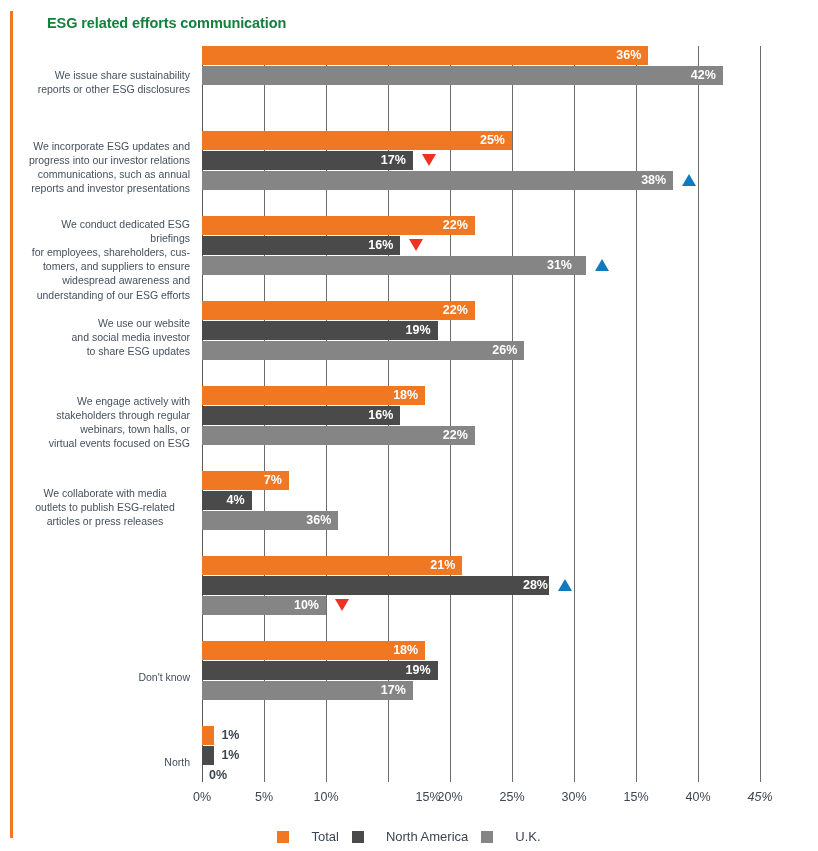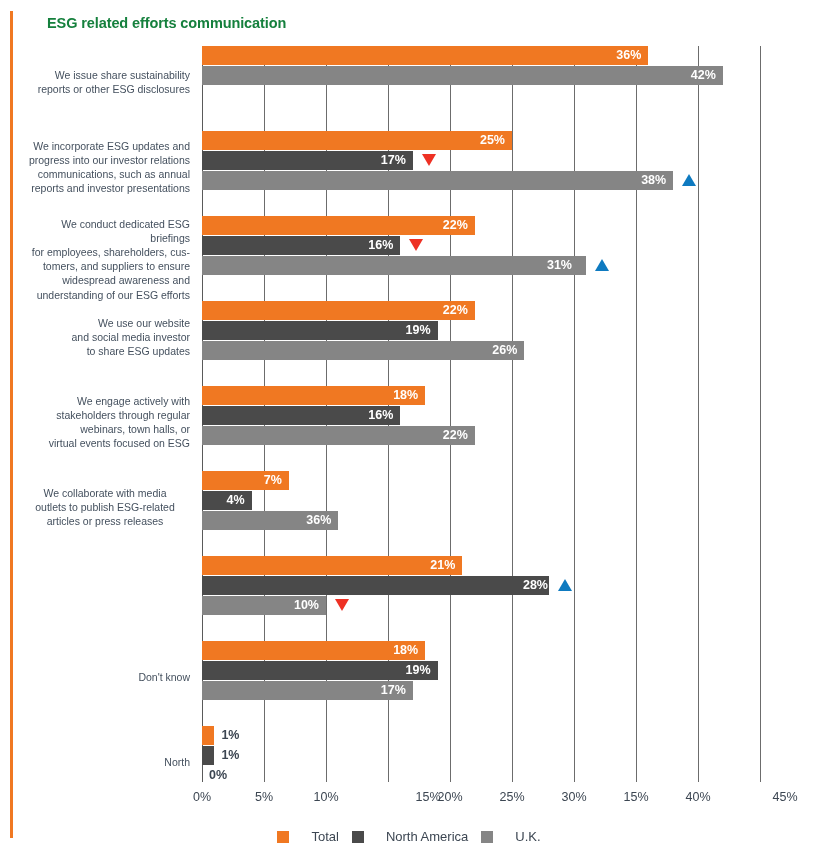--- a/index.html
+++ b/index.html
@@ -276,21 +276,21 @@
 <div class="xaxis" id="xaxis">
     <div class="tick" style="left: 0px;">0%</div>
     <div class="tick" style="left: 62px;">5%</div>
     <div class="tick" style="left: 124px;">10%</div>
     <div class="tick" style="left: 186px; margin-left: 40px;">15%</div>
     <div class="tick" style="left: 248px;">20%</div>
     <div class="tick" style="left: 310px;">25%</div>
     <div class="tick" style="left: 372px;">30%</div>
     <div class="tick" style="left: 434px;">15%</div>
     <div class="tick" style="left: 496px;">40%</div>
-    <div class="tick" style="left: 583px;">45%</div>
+    <div class="tick" style="left: 558px; font-style: italic;">45%</div>
   </div>
 
 <div class="legend" id="legend">
     <div class="legend-item">
       <span class="swatch" style="background: rgb(240, 120, 34);"></span>
       <span>Total</span>
     </div>
     <div class="legend-item">
       <span class="swatch" style="background: rgb(74, 74, 74);"></span>
       <span>North America</span>

